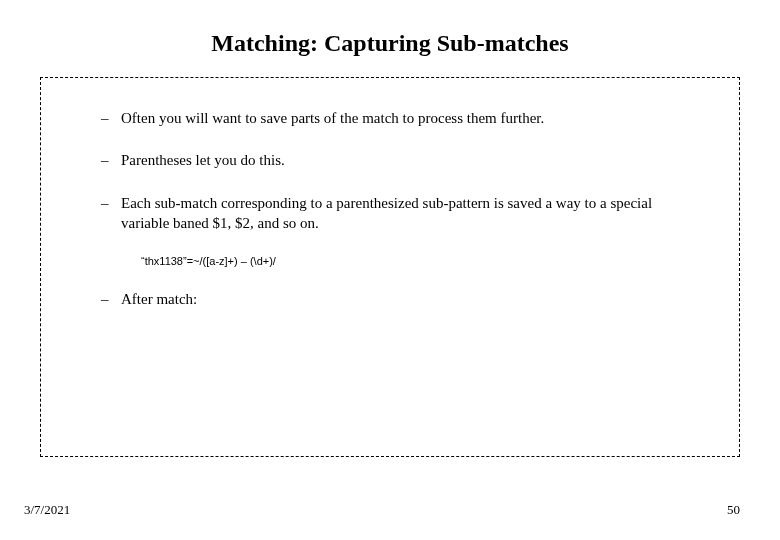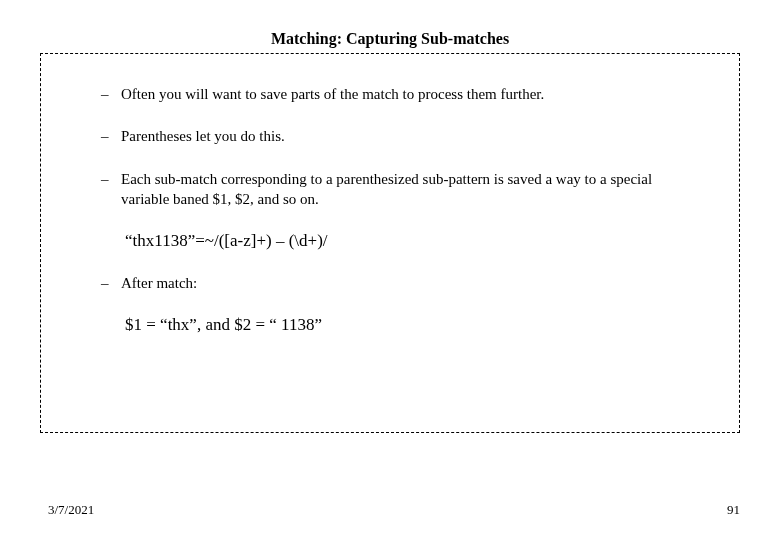--- a/index.html
+++ b/index.html
@@ -7,23 +7,23 @@
     width: 780px;
     height: 540px;
     background: #fff;
     font-family: "Times New Roman", Times, serif;
     color: #000;
     position: relative;
     padding: 30px 40px 0 40px;
   }
   .title {
     text-align: center;
-    font-size: 16px;
+    font-size: 24px;
     font-weight: bold;
-    margin-bottom: 5px;
+    margin-bottom: 20px;
   }
   .content-box {
     border: 1px dashed #000;
     padding: 30px 40px 30px 60px;
     min-height: 380px;
   }
   .bullet {
     display: flex;
     align-items: flex-start;
     margin-bottom: 22px;
@@ -31,29 +31,29 @@
     line-height: 1.35;
   }
   .bullet .dash {
     flex: 0 0 auto;
     width: 20px;
   }
   .bullet .text {
     flex: 1;
   }
   .sub-block {
-    margin-left: 24px;
+    margin-left: 40px;
     margin-bottom: 22px;
-    font-family: Liberation Serif, serif;
-    font-size: 17px;
+    font-family: Liberation Sans, sans-serif;
+    font-size: 11px;
   }
   .footer {
     position: absolute;
     bottom: 22px;
-    left: 48px;
+    left: 24px;
     right: 40px;
     font-size: 13px;
     display: flex;
     justify-content: space-between;
   }
 </style>
 </head>
 <body>
 
 <div class="title">Matching: Capturing Sub-matches</div>
@@ -75,20 +75,19 @@
     <span class="text">Each sub-match corresponding to a parenthesized sub-pattern is saved a way to a special variable baned $1, $2, and so on.</span>
   </div>
 
   <div class="sub-block">“thx1138”=~/([a-z]+) – (\d+)/</div>
 
   <div class="bullet">
     <span class="dash">–</span>
     <span class="text">After match:</span>
   </div>
 
-  <div class="sub-block">$1 = “thx”, and $2 = “ 1138”</div>
 
 </div>
 
 <div class="footer">
   <span>3/7/2021</span>
-  <span>91</span>
+  <span>50</span>
 </div>
 
 </body></html>

